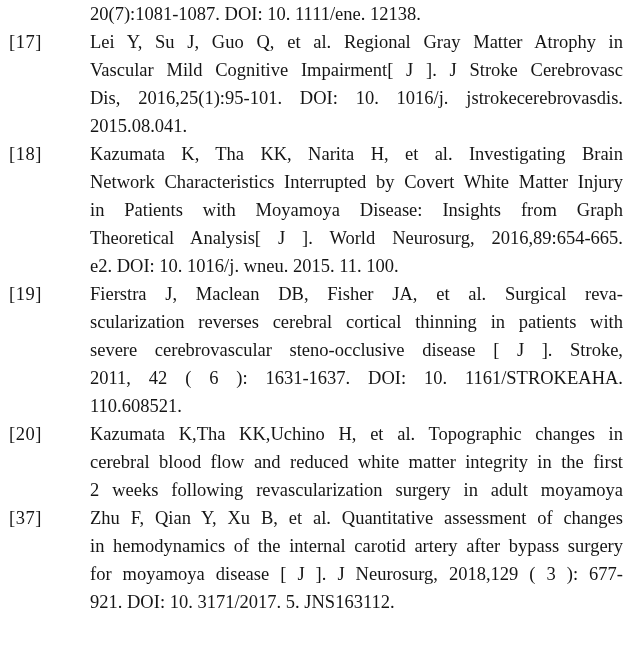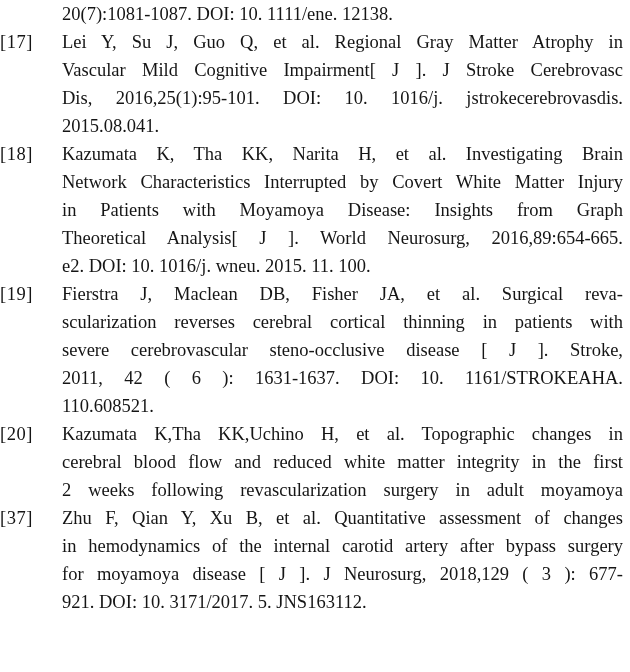--- a/index.html
+++ b/index.html
@@ -19,36 +19,38 @@
     font-size: 18.5px;
     box-sizing: border-box;
   }
   .ref {
     display: flex;
     align-items: flex-start;
   }
   .ref-num {
     width: 62px;
     box-sizing: border-box;
+    padding-left: 9px;
     flex: 0 0 62px;
     line-height: 28px;
     letter-spacing: 0.5px;
   }
   .ref-body {
     flex: 1 1 auto;
     box-sizing: border-box;
     padding-right: 7px;
     min-width: 0;
   }
   .ref-line {
     height: 28px;
     line-height: 28px;
     white-space: nowrap;
     text-align: left;
     overflow: hidden;
+    margin-left: 28px;
   }
   .ref-line.j {
     white-space: normal;
     text-align: justify;
     text-align-last: justify;
   }
 </style>
 </head>
 <body>
 

